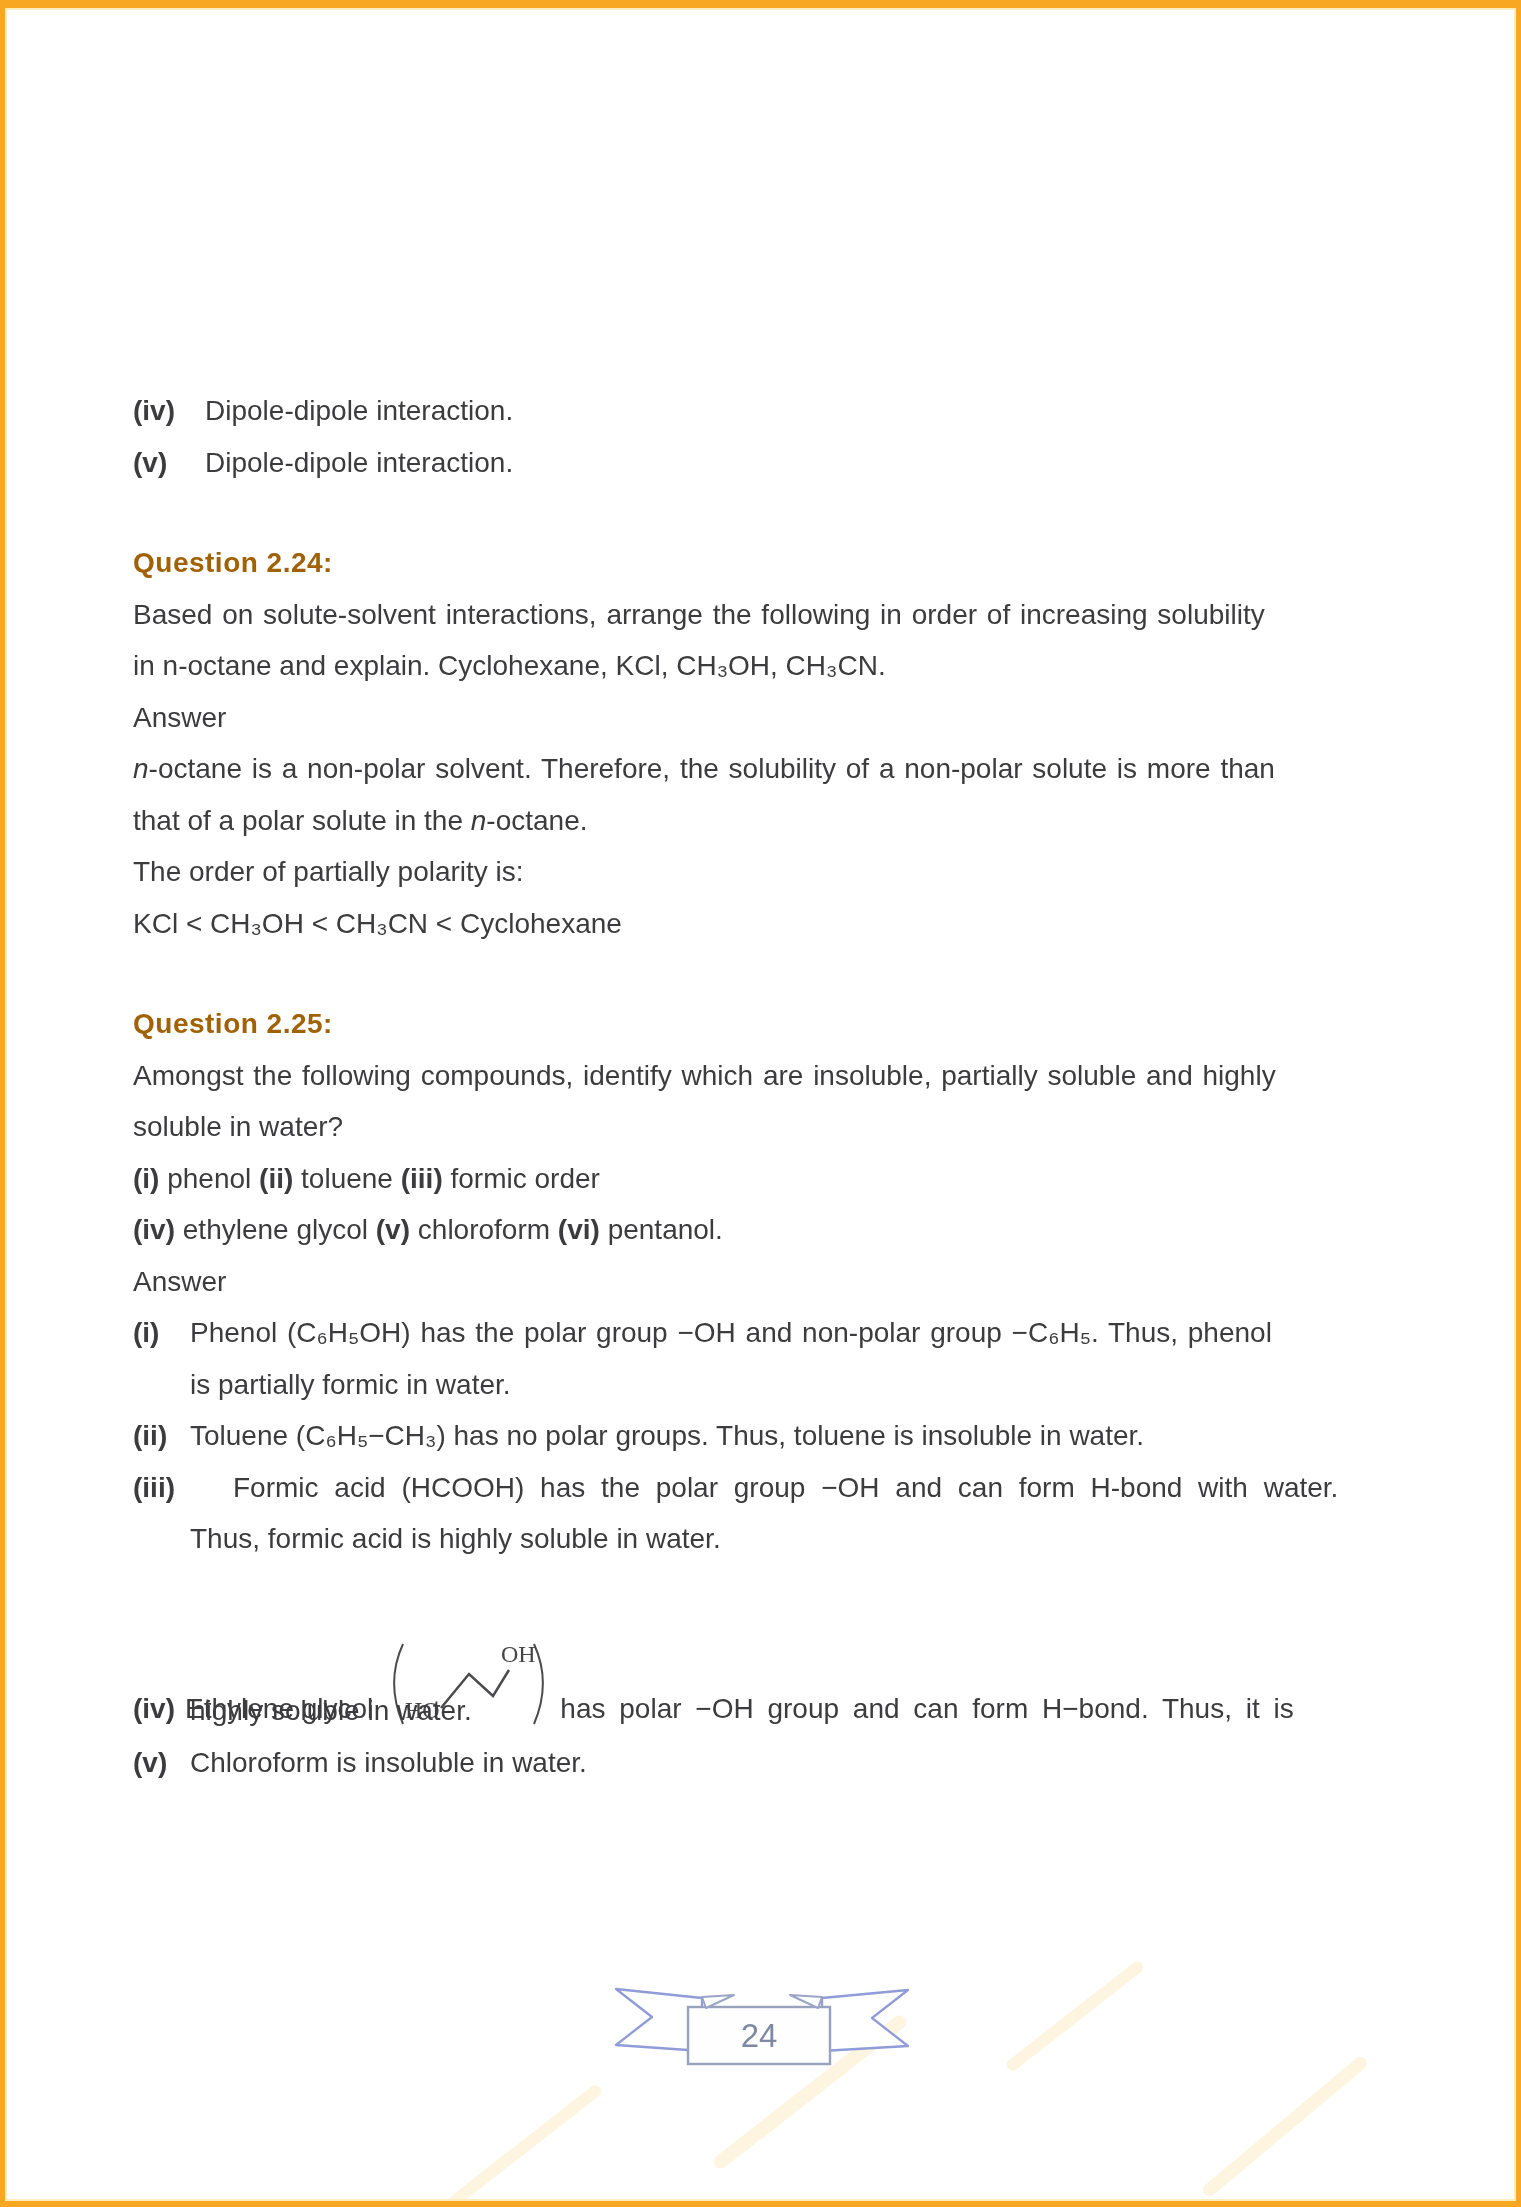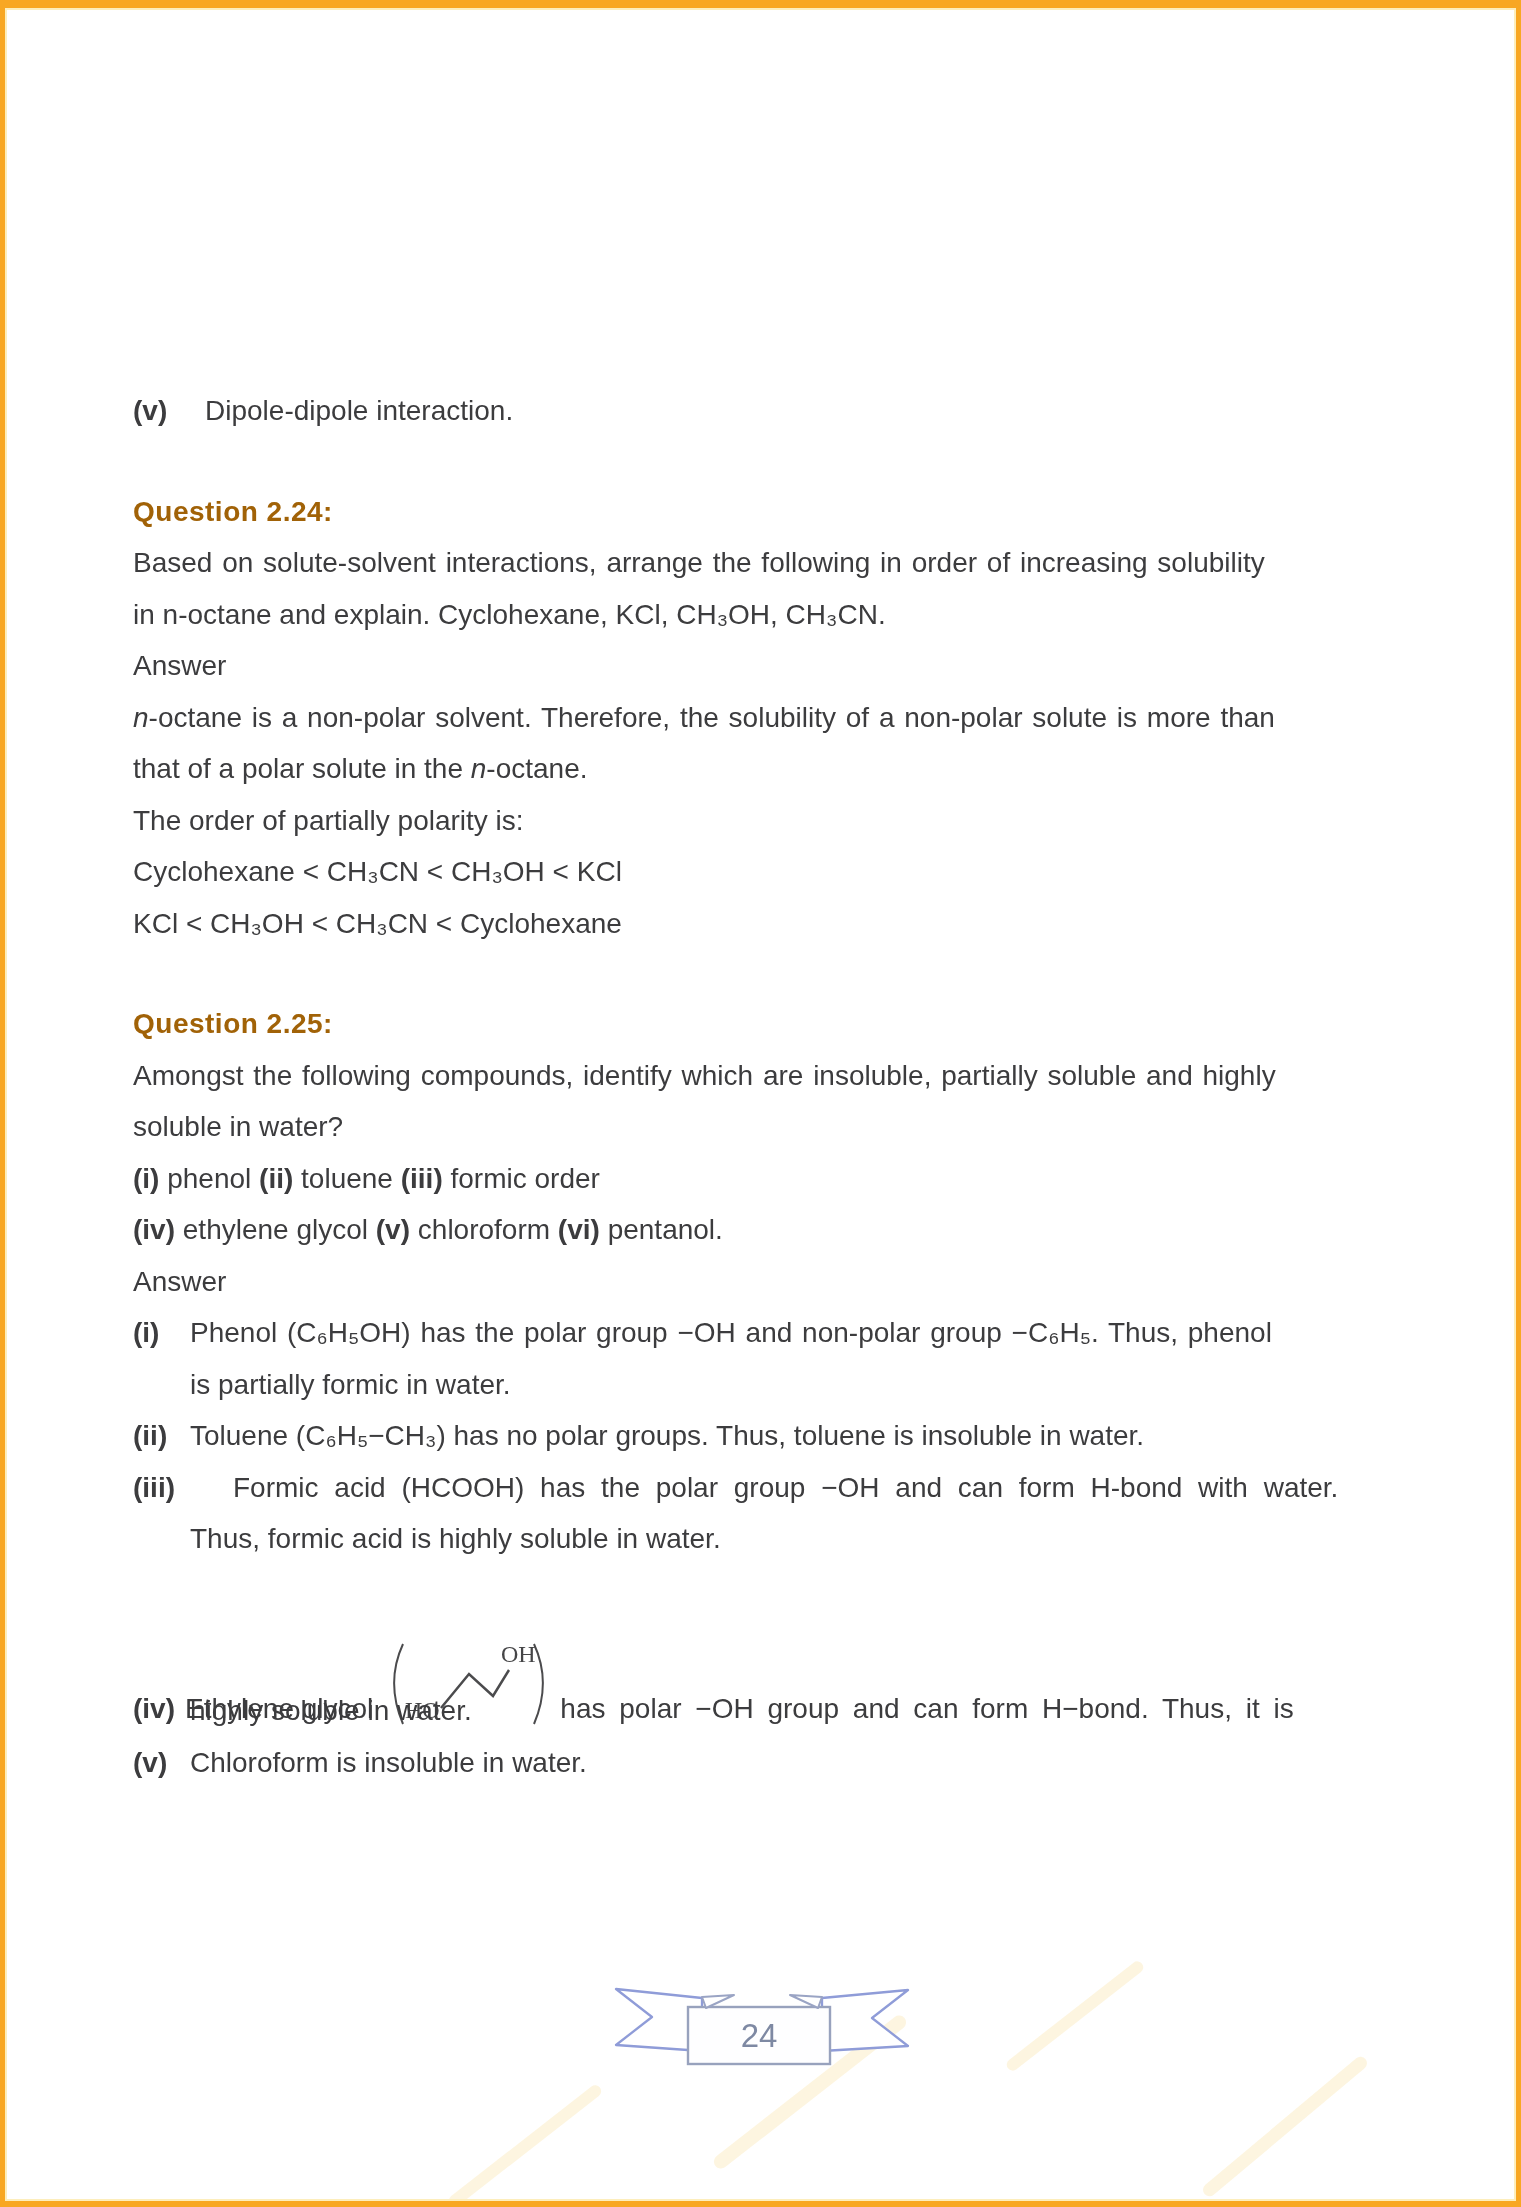--- a/index.html
+++ b/index.html
@@ -48,30 +48,30 @@
   <div class="page-border-inner"></div>
 </div>
 
 <div class="wm wm1"></div>
 <div class="wm wm2"></div>
 <div class="wm wm3"></div>
 <div class="wm wm4"></div>
 
 <div class="content">
 
+  <div class="ln"><span class="lbl w72">(iv)</span><span>Dipole-dipole interaction.</span></div>
   <div class="ln"><span class="lbl w72">(v)</span><span>Dipole-dipole interaction.</span></div>
 
   <div class="ln head gap49">Question 2.24:</div>
   <div class="ln ws1">Based on solute-solvent interactions, arrange the following in order of increasing solubility</div>
   <div class="ln">in n-octane and explain. Cyclohexane, KCl, CH₃OH, CH₃CN.</div>
   <div class="ln">Answer</div>
   <div class="ln ws1"><span class="it">n</span><span>-octane is a non-polar solvent. Therefore, the solubility of a non-polar solute is more than</span></div>
   <div class="ln"><span>that of a polar solute in the </span><span class="it">n</span><span>-octane.</span></div>
   <div class="ln">The order of partially polarity is:</div>
-  <div class="ln">Cyclohexane &lt; CH₃CN &lt; CH₃OH &lt; KCl</div>
   <div class="ln">KCl &lt; CH₃OH &lt; CH₃CN &lt; Cyclohexane</div>
 
   <div class="ln head gap49">Question 2.25:</div>
   <div class="ln ws1">Amongst the following compounds, identify which are insoluble, partially soluble and highly</div>
   <div class="ln">soluble in water?</div>
   <div class="ln"><span class="b">(i)</span><span> phenol </span><span class="b">(ii)</span><span> toluene </span><span class="b">(iii)</span><span> formic order</span></div>
   <div class="ln"><span class="b">(iv)</span><span> ethylene glycol </span><span class="b">(v)</span><span> chloroform </span><span class="b">(vi)</span><span> pentanol.</span></div>
   <div class="ln">Answer</div>
 
   <div class="ln ws1"><span class="lbl w57">(i)</span><span>Phenol (C₆H₅OH) has the polar group −OH and non-polar group −C₆H₅. Thus, phenol</span></div>

